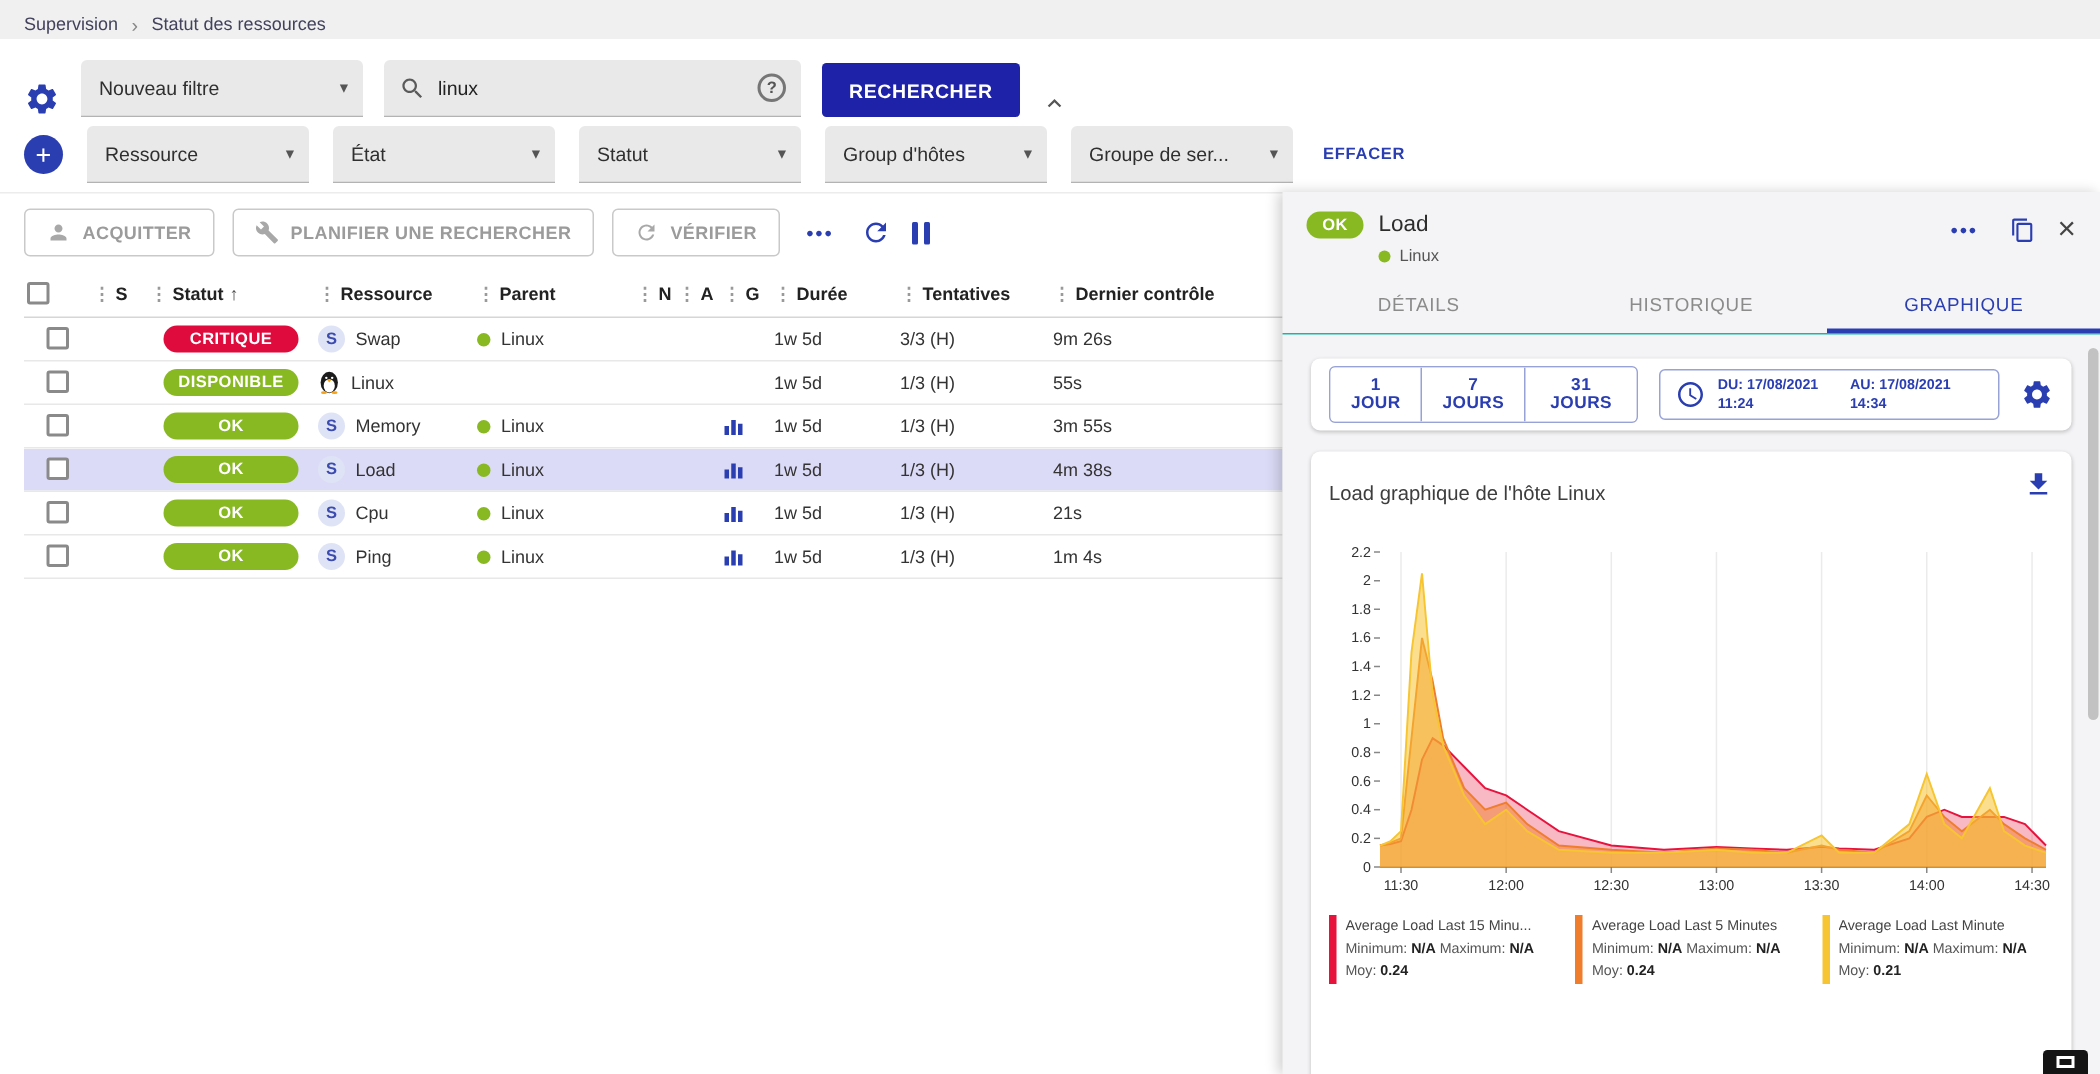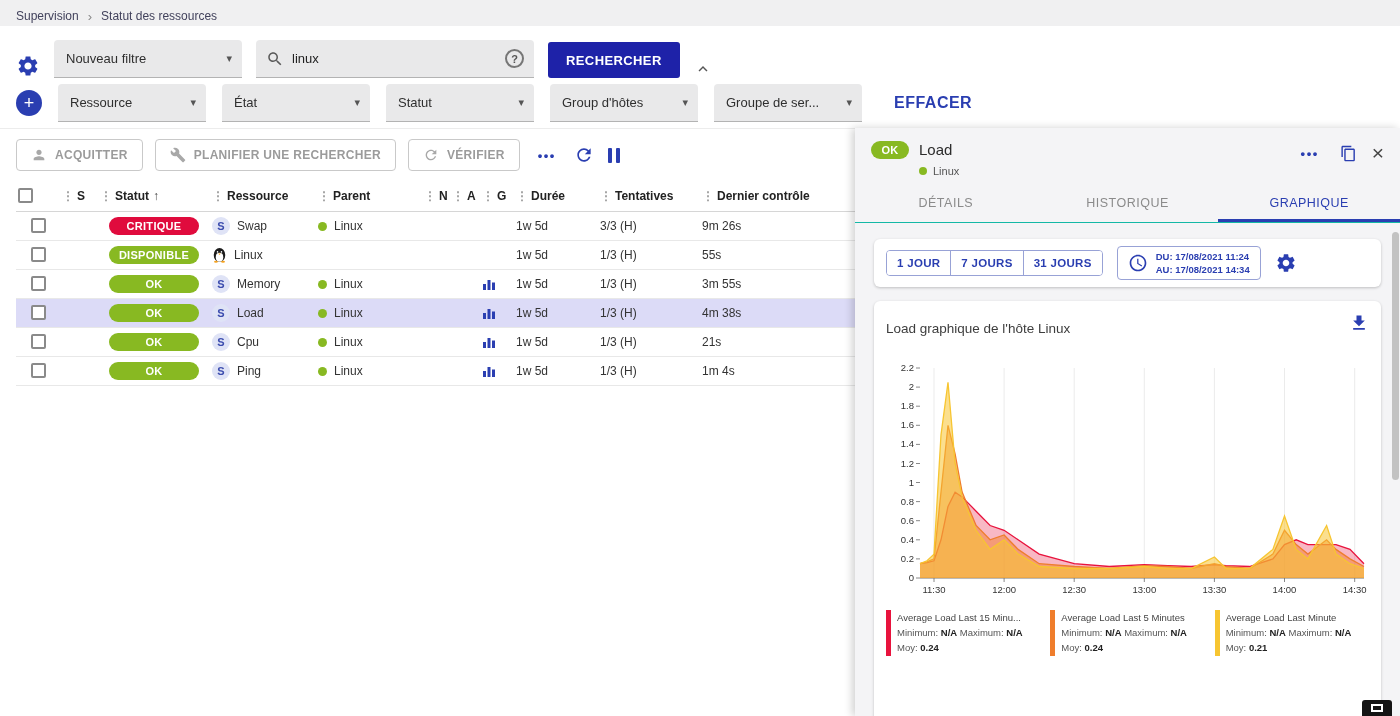--- a/index.html
+++ b/index.html
@@ -20,21 +20,21 @@
 .select{height:38px;background:#e9e9ea;border-radius:4px 4px 0 0;border-bottom:1px solid #b3b3b3;display:flex;align-items:center;justify-content:space-between;padding:0 10px 0 12px;font-size:13px;color:#2f2f2f;cursor:pointer}
 .select-lg{width:188px}
 .caret{color:#555;font-size:11px;margin-left:8px}
 .searchbox{width:278px;height:38px;background:#e9e9ea;border-radius:4px 4px 0 0;border-bottom:1px solid #b3b3b3;display:flex;align-items:center;padding:0 10px;gap:8px}
 .searchbox input{flex:1;border:none;background:transparent;outline:none;font:13px "Liberation Sans",sans-serif;color:#222;min-width:0}
 .help{width:19px;height:19px;border:2px solid #767676;border-radius:50%;color:#555;font-size:11px;font-weight:bold;display:flex;align-items:center;justify-content:center;cursor:pointer;flex:none}
 .btn-primary{height:36px;padding:0 18px;background:var(--primary);color:#fff;border:none;border-radius:3px;font:bold 13px "Liberation Sans",sans-serif;letter-spacing:.4px;cursor:pointer}
 .add-btn{width:26px;height:26px;border-radius:50%;background:var(--accent);color:#fff;font-size:18px;line-height:1;display:flex;align-items:center;justify-content:center;cursor:pointer}
 .criteria{display:flex;gap:16px}
 .criteria .select{width:148px}
-.link{color:var(--accent);font-weight:bold;font-size:16px;letter-spacing:.5px;cursor:pointer;margin-left:16px}
+.link{color:var(--accent);font-weight:bold;font-size:11px;letter-spacing:.5px;cursor:pointer;margin-left:4px}
 
 
 .main-left{position:absolute;top:128px;left:0;width:925px;bottom:0;background:#fff;border-top:1px solid #ececec}
 .toolbar{display:flex;align-items:center;gap:12px;padding:10px 16px;height:52px}
 .btn-outline{display:inline-flex;align-items:center;gap:8px;height:32px;padding:0 14px;border:1px solid #c9c9c9;border-radius:4px;background:#fff;color:#9b9b9b;font:bold 12px "Liberation Sans",sans-serif;letter-spacing:.3px}
 .btn-outline svg{fill:#a8a8a8}
 .more{color:var(--accent);font-weight:bold;letter-spacing:1.5px;font-size:13px;cursor:pointer;padding:0 6px}
 .pause{display:inline-flex;gap:4px;cursor:pointer;margin-left:2px}
 .pause i{width:4px;height:15px;background:var(--accent);border-radius:1px}
 table.grid{border-collapse:collapse;table-layout:fixed;width:839px;margin-left:16px;font-size:12px}
@@ -67,21 +67,21 @@
 .tab{flex:1;text-align:center;padding:11px 0 9px;font-size:12.5px;letter-spacing:.5px;color:#8b8b8b;cursor:pointer;border-bottom:3px solid transparent}
 .tab.active{color:var(--accent);border-bottom-color:var(--accent)}
 .panel-content{flex:1;padding:16px 19px 0;overflow:hidden;position:relative}
 .card{background:#fff;border-radius:6px;box-shadow:0 1px 3px rgba(0,0,0,.22)}
 .range-card{display:flex;align-items:center;gap:14px;padding:7px 12px;height:48px}
 .range-group{display:flex;border:1px solid #98a2d6;border-radius:4px;overflow:hidden}
 .range-btn{padding:6px 10px;font-size:11.5px;font-weight:bold;color:var(--accent);letter-spacing:.3px;cursor:pointer;background:#fff;border:none;font-family:"Liberation Sans",sans-serif}
 .range-btn + .range-btn{border-left:1px solid #98a2d6}
 .period-box{display:flex;align-items:center;gap:8px;border:1px solid #98a2d6;border-radius:4px;padding:3px 10px;cursor:pointer}
 .period-box svg{fill:var(--accent)}
-.period-lines{display:flex;flex-direction:column;font-size:9.5px;font-weight:bold;color:var(--accent);line-height:1.4}
+.period-lines{display:flex;flex-direction:row;font-size:9.5px;font-weight:bold;color:var(--accent);line-height:1.4}
 .gear-sm svg{fill:var(--accent)}
 .chart-card{margin-top:14px;padding:6px 12px 10px;position:relative;height:440px}
 .dl{position:absolute;top:12px;right:12px;cursor:pointer}
 .dl svg{fill:var(--accent)}
 .chart-title{font-size:13.5px;color:#3d3d3d;margin:14px 0 4px}
 svg.chart{margin-top:22px}
 svg.chart .xt{font-size:9.5px;fill:#333;text-anchor:middle}
 svg.chart .yt{font-size:9.5px;fill:#333;text-anchor:end}
 .legend{display:flex;gap:10px;margin-top:6px}
 .lg-item{display:flex;flex:1;min-width:0}

